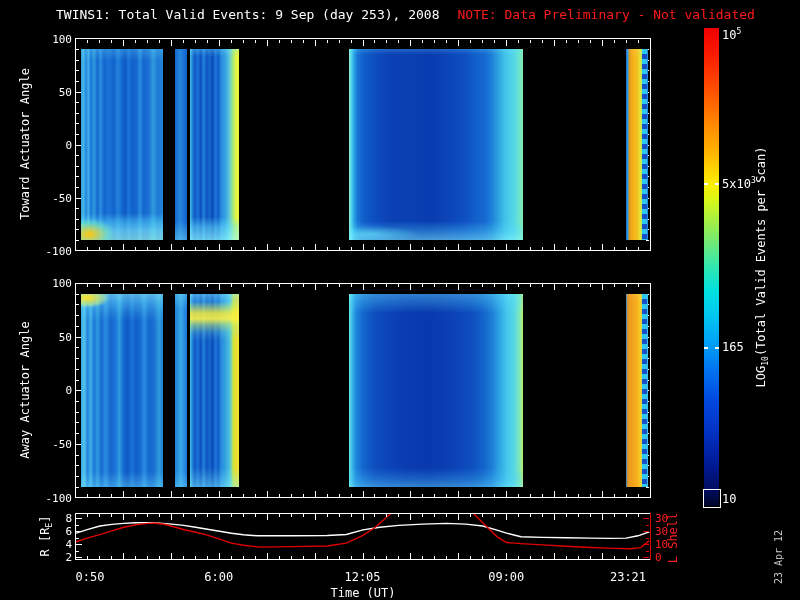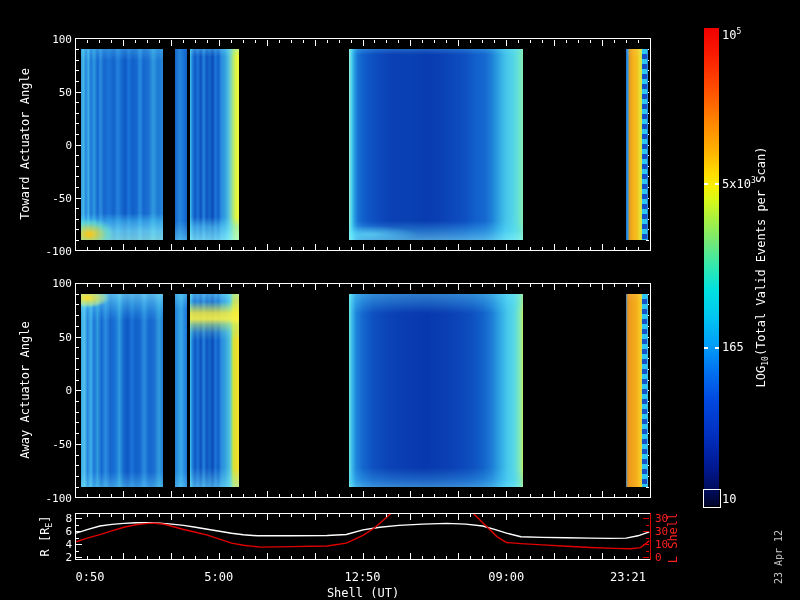--- a/index.html
+++ b/index.html
@@ -25,37 +25,40 @@
   .cblab{position:absolute;font-size:12px;color:#fff;white-space:nowrap;transform:translateY(-50%);}
   #cb-bottom-box{position:absolute;border:1px solid #fff;background:transparent;}
   #date-stamp{color:#c8c8c8;font-size:10px;}
   svg{position:absolute;overflow:hidden;}
 </style>
 </head>
 <body>
 
 <div id="stage">
 
+  <div id="title-row">
+    <span id="title-main">TWINS1: Total Valid Events:  9 Sep (day 253), 2008</span><span id="title-note">NOTE: Data Preliminary - Not validated</span>
+  </div>
 
   <div class="panel-box" id="box-toward" style="left:75px;top:38px;width:576px;height:213px;"></div>
   <div class="panel-box" id="box-away" style="left:75px;top:283px;width:576px;height:215px;"></div>
   <div class="panel-box" id="box-orbit" style="left:75px;top:513px;width:576px;height:47px;"></div>
 
   <div class="rot" style="left:25px;top:144px;">Toward Actuator Angle</div>
   <div class="rot" style="left:25px;top:390px;">Away Actuator Angle</div>
   <div class="rot" style="left:46px;top:536px;">
     <span>R [R</span><sub>E</sub><span>]</span>
   </div>
   <div class="rot" style="left:673px;top:538px;color:#ff2020;">L Shell</div>
   <div class="rot" style="left:762px;top:267px;">
     <span>LOG</span><sub>10</sub><span>(Total Valid Events per Scan)</span>
   </div>
   <div class="rot" id="date-stamp" style="left:778px;top:557px;">23 Apr 12</div>
 
-  <div class="xlab" style="left:363px;top:586px;">Shell (UT)</div>
+  <div class="xlab" style="left:363px;top:586px;">Time (UT)</div>
 
   <div id="colorbar" style="left: 704px; top: 28px; width: 15px; height: 478px; background-image: linear-gradient(rgb(240, 0, 0) 0%, rgb(248, 24, 0) 5%, rgb(255, 72, 0) 12%, rgb(255, 136, 0) 20%, rgb(255, 180, 0) 26%, rgb(255, 216, 0) 30%, rgb(248, 240, 0) 33%, rgb(216, 248, 24) 36%, rgb(168, 240, 64) 40%, rgb(112, 232, 120) 45%, rgb(48, 232, 176) 50%, rgb(0, 224, 224) 55%, rgb(0, 200, 240) 60%, rgb(0, 160, 248) 66%, rgb(0, 112, 240) 72%, rgb(0, 72, 224) 78%, rgb(0, 48, 192) 85%, rgb(0, 24, 144) 92%, rgb(0, 12, 88) 97%, rgb(0, 4, 40) 100%);"></div>
   <div id="cb-bottom-box" style="left:703px;top:489px;width:16px;height:17px;"></div>
 
   <div class="abs" style="left:650px;top:513px;width:1px;height:47px;background:#e00000;"></div>
 
   <svg id="orbit-svg" width="574" height="45" style="left:76px;top:514px;" viewBox="0 0 574 45">
       <polyline points="0.0,19.2 12.0,15.3 23.9,12.0 35.9,10.4 47.8,9.4 59.8,8.8 71.8,8.8 83.7,9.1 95.7,10.1 107.6,11.4 119.6,13.3 131.5,15.3 143.5,17.2 155.5,19.2 167.4,20.8 181.8,21.8 215.3,21.8 251.1,21.5 270.3,20.5 287.0,15.9 303.7,13.3 322.9,11.4 346.8,10.1 370.7,9.4 389.8,10.1 406.6,12.0 418.5,15.3 430.5,19.2 444.9,22.8 466.4,23.4 490.3,23.7 514.2,24.1 533.3,24.4 550.1,24.1 562.0,21.8 573.3,17.9" fill="none" stroke="#ffffff" stroke-width="1.4"></polyline>
       <polyline points="0.0,27.8 12.0,23.9 23.9,20.7 35.9,16.8 47.8,13.3 59.8,10.7 71.8,9.4 78.9,9.3 88.5,10.3 95.7,12.2 107.6,15.5 119.6,18.3 131.5,21.1 143.5,25.2 155.5,29.1 167.4,31.3 184.2,33.1 215.3,32.6 251.1,32.0 270.3,29.1 287.0,21.3 299.0,13.5 318.1,-3.3 394.6,-3.3 409.0,10.9 420.9,22.6 430.5,28.5 444.9,29.6 466.4,30.9 490.3,32.2 514.2,33.5 538.1,34.4 554.9,34.8 564.4,33.7 570.4,29.1 573.3,26.5" fill="none" stroke="#e00000" stroke-width="1.4"></polyline>
     </svg>
@@ -336,22 +339,22 @@
     <div class="tick" style="left: 590.104px; top: 556px; width: 1px; height: 3px;"></div>
     <div class="tick" style="left: 602.083px; top: 514px; width: 1px; height: 6px;"></div>
     <div class="tick" style="left: 602.083px; top: 553px; width: 1px; height: 6px;"></div>
     <div class="tick" style="left: 614.062px; top: 514px; width: 1px; height: 3px;"></div>
     <div class="tick" style="left: 614.062px; top: 556px; width: 1px; height: 3px;"></div>
     <div class="tick" style="left: 626.042px; top: 514px; width: 1px; height: 3px;"></div>
     <div class="tick" style="left: 626.042px; top: 556px; width: 1px; height: 3px;"></div>
     <div class="tick" style="left: 638.021px; top: 514px; width: 1px; height: 3px;"></div>
     <div class="tick" style="left: 638.021px; top: 556px; width: 1px; height: 3px;"></div>
     <div class="xlab" style="left: 90px; top: 570px;">0:50</div>
-    <div class="xlab" style="left: 218.75px; top: 570px;">5:00</div>
-    <div class="xlab" style="left: 362.5px; top: 570px;">12:50</div>
+    <div class="xlab" style="left: 218.75px; top: 570px;">6:00</div>
+    <div class="xlab" style="left: 362.5px; top: 570px;">12:05</div>
     <div class="xlab" style="left: 506.25px; top: 570px;">09:00</div>
     <div class="xlab" style="left: 628px; top: 570px;">23:21</div>
     <div class="tick" style="left: 76px; top: 239.9px; width: 3px; height: 1px;"></div>
     <div class="tick" style="left: 646px; top: 239.9px; width: 3px; height: 1px;"></div>
     <div class="tick" style="left: 76px; top: 229.3px; width: 3px; height: 1px;"></div>
     <div class="tick" style="left: 646px; top: 229.3px; width: 3px; height: 1px;"></div>
     <div class="tick" style="left: 76px; top: 218.7px; width: 3px; height: 1px;"></div>
     <div class="tick" style="left: 646px; top: 218.7px; width: 3px; height: 1px;"></div>
     <div class="tick" style="left: 76px; top: 208.1px; width: 3px; height: 1px;"></div>
     <div class="tick" style="left: 646px; top: 208.1px; width: 3px; height: 1px;"></div>

